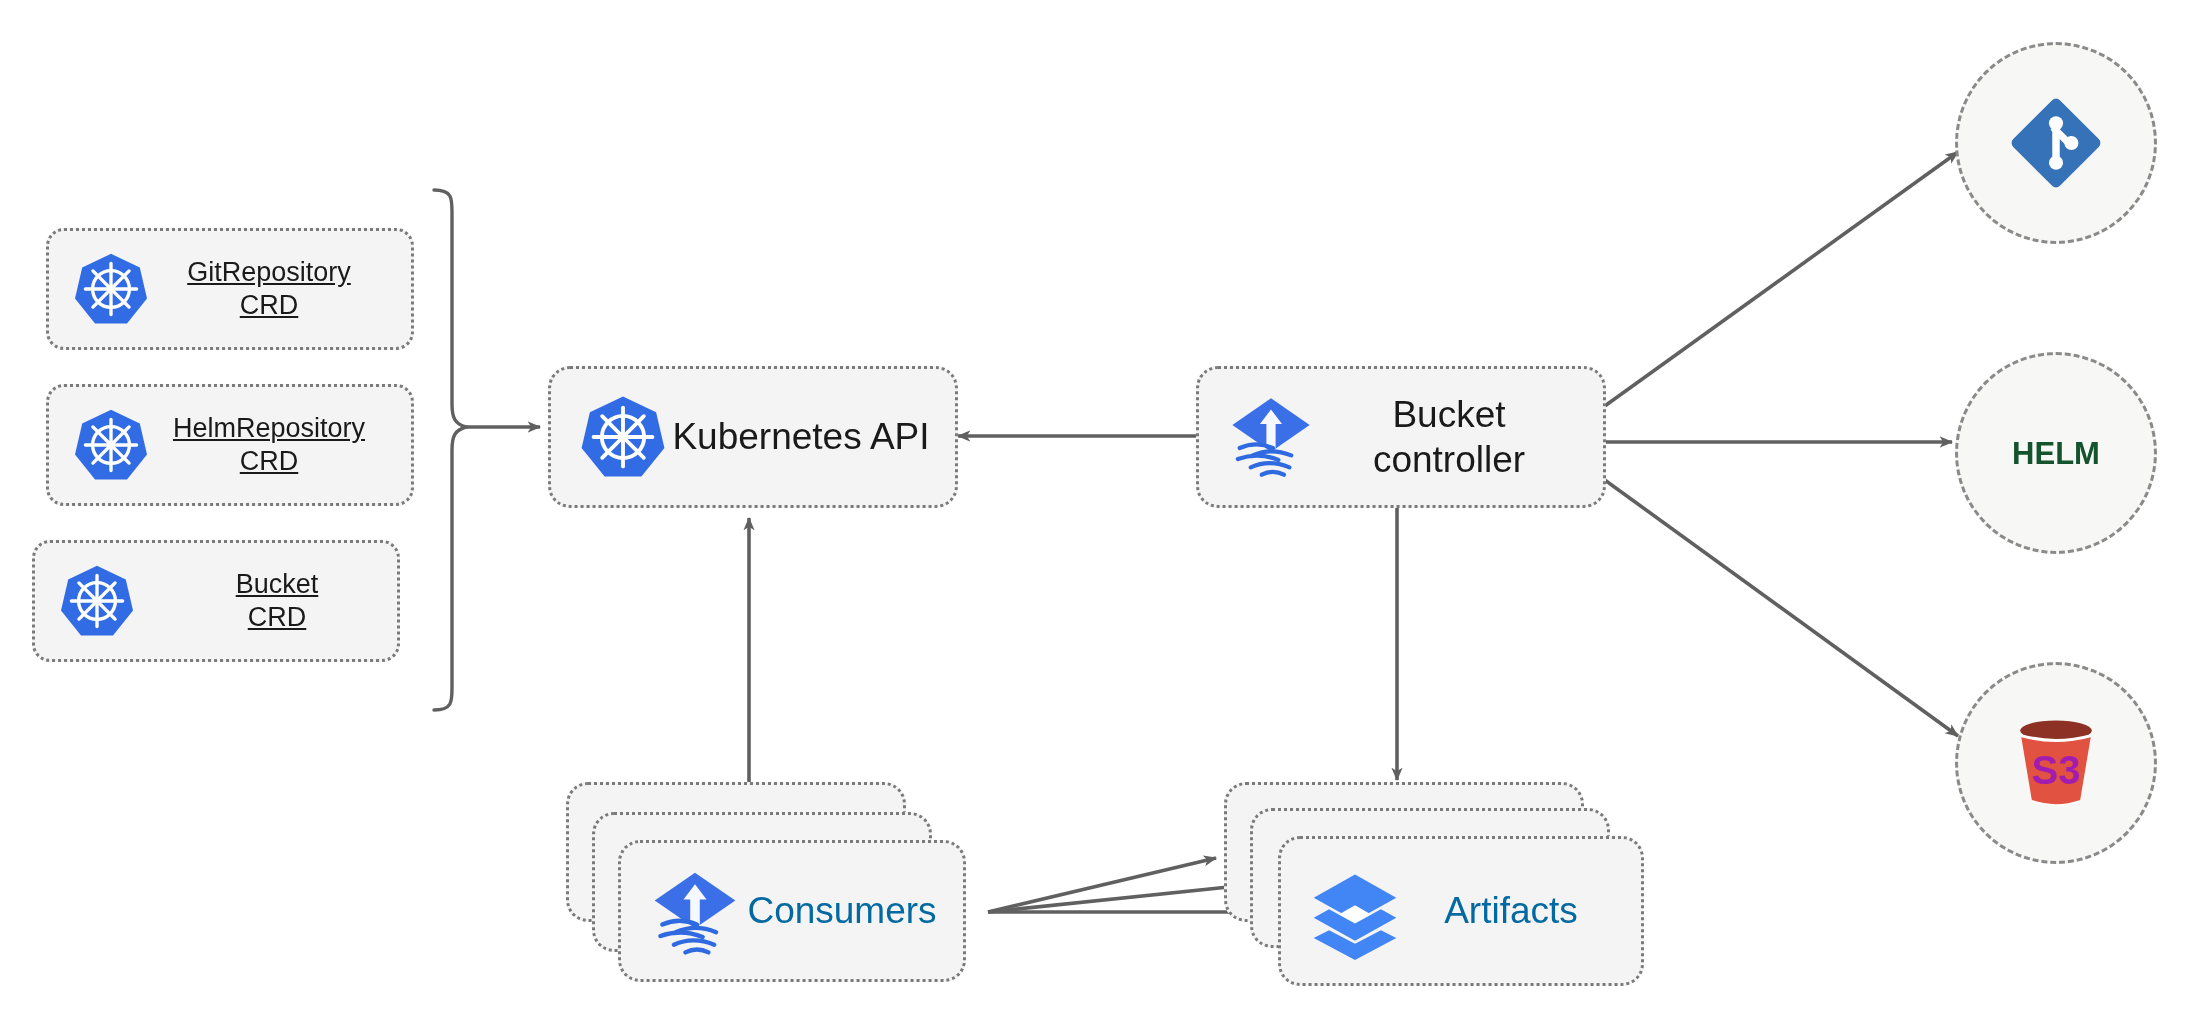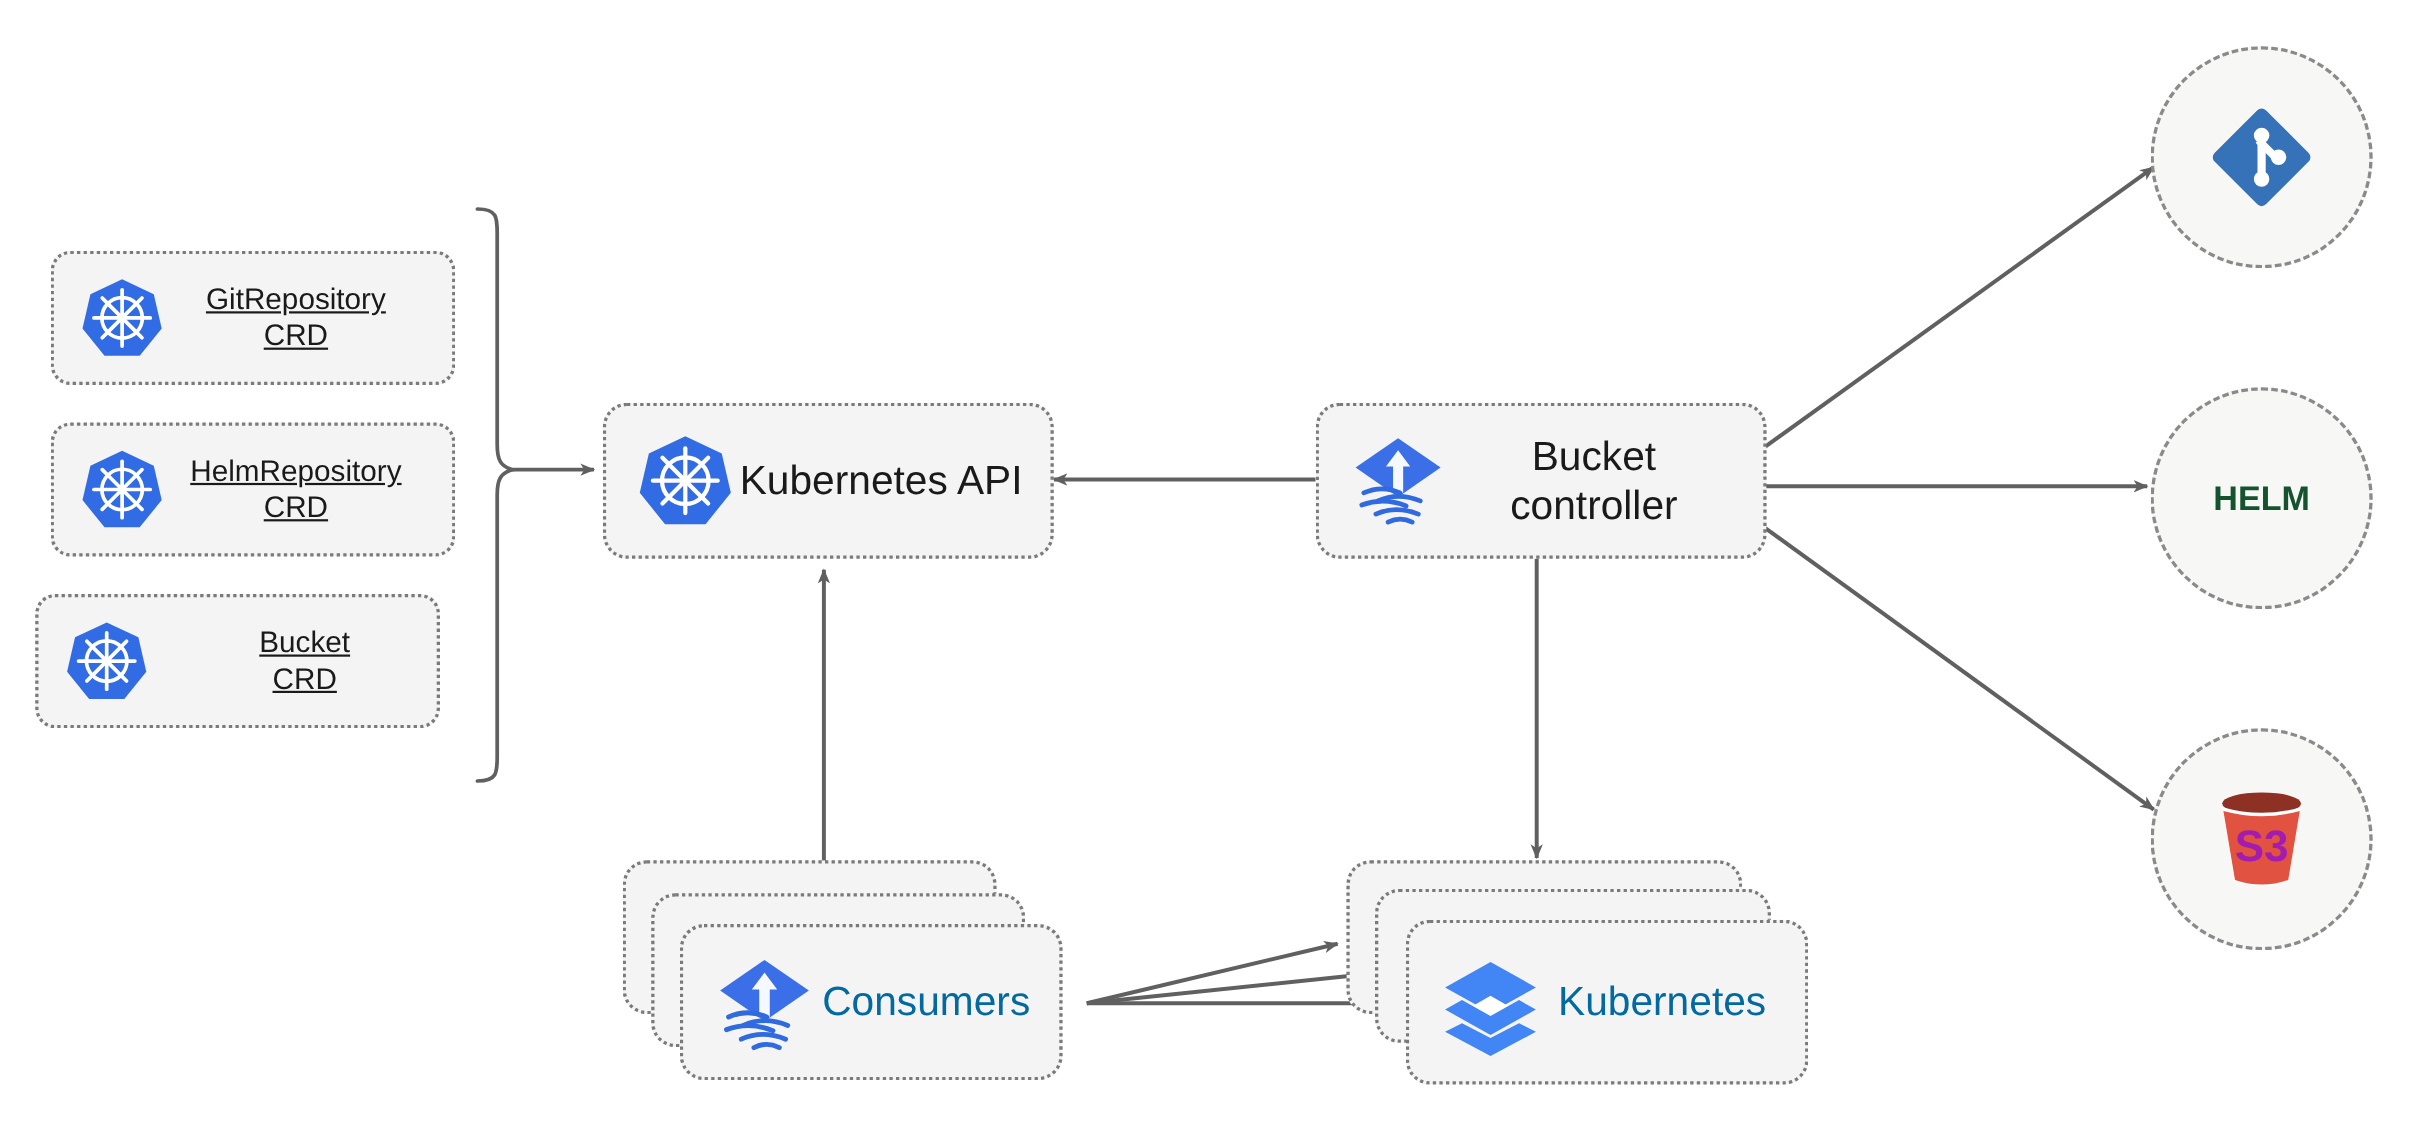--- a/index.html
+++ b/index.html
@@ -330,21 +330,21 @@
     <div class="front" style="left:54px; top:54px; width:366px; height:150px;">
       <span class="icon-wrap">
         <svg width="96" height="96" viewBox="0 0 100 100">
           <path d="M50 10 L93 34 L50 58 L7 34 Z" fill="#4285f4"></path>
           <path d="M50 42 L71 54 L50 66 L29 54 Z" fill="#ffffff"></path>
           <path d="M50 44 L93 58 L50 72 L7 58 Z" fill="#4285f4" opacity="0"></path>
           <path d="M23 46 L50 61 L77 46 L93 55 L50 79 L7 55 Z" fill="#4285f4"></path>
           <path d="M23 68 L50 82 L77 68 L93 76 L50 99 L7 76 Z" fill="#4285f4"></path>
         </svg>
       </span>
-      <span class="label">Kubernetes</span>
+      <span class="label">Artifacts</span>
     </div>
   </div>
 
   <div class="circle-node" style="left:1955px; top:42px;">
     <span>
       <svg width="110" height="110" viewBox="0 0 100 100">
         <rect x="20" y="20" width="60" height="60" rx="5" fill="#3572b8" transform="rotate(45 50 50)"></rect>
         <g fill="#ffffff">
           <circle cx="50" cy="32" r="6.4"></circle>
           <circle cx="64" cy="50" r="6.4"></circle>

